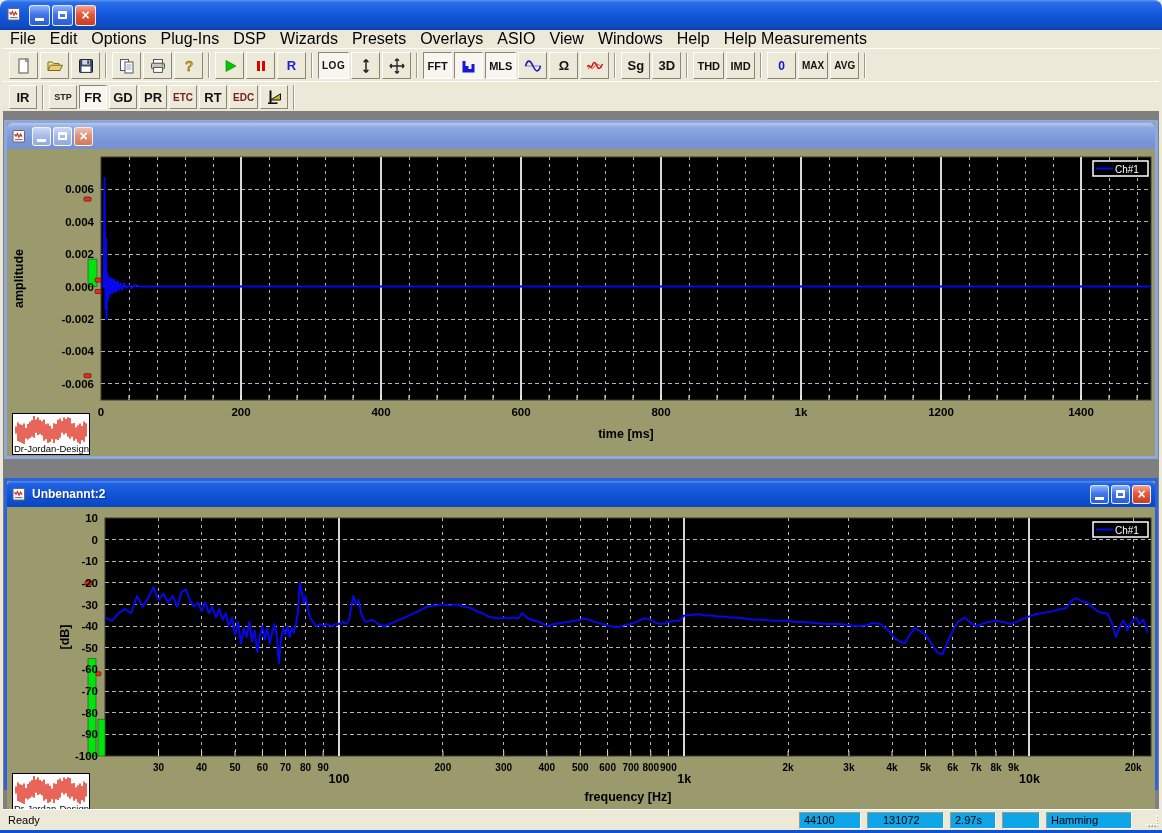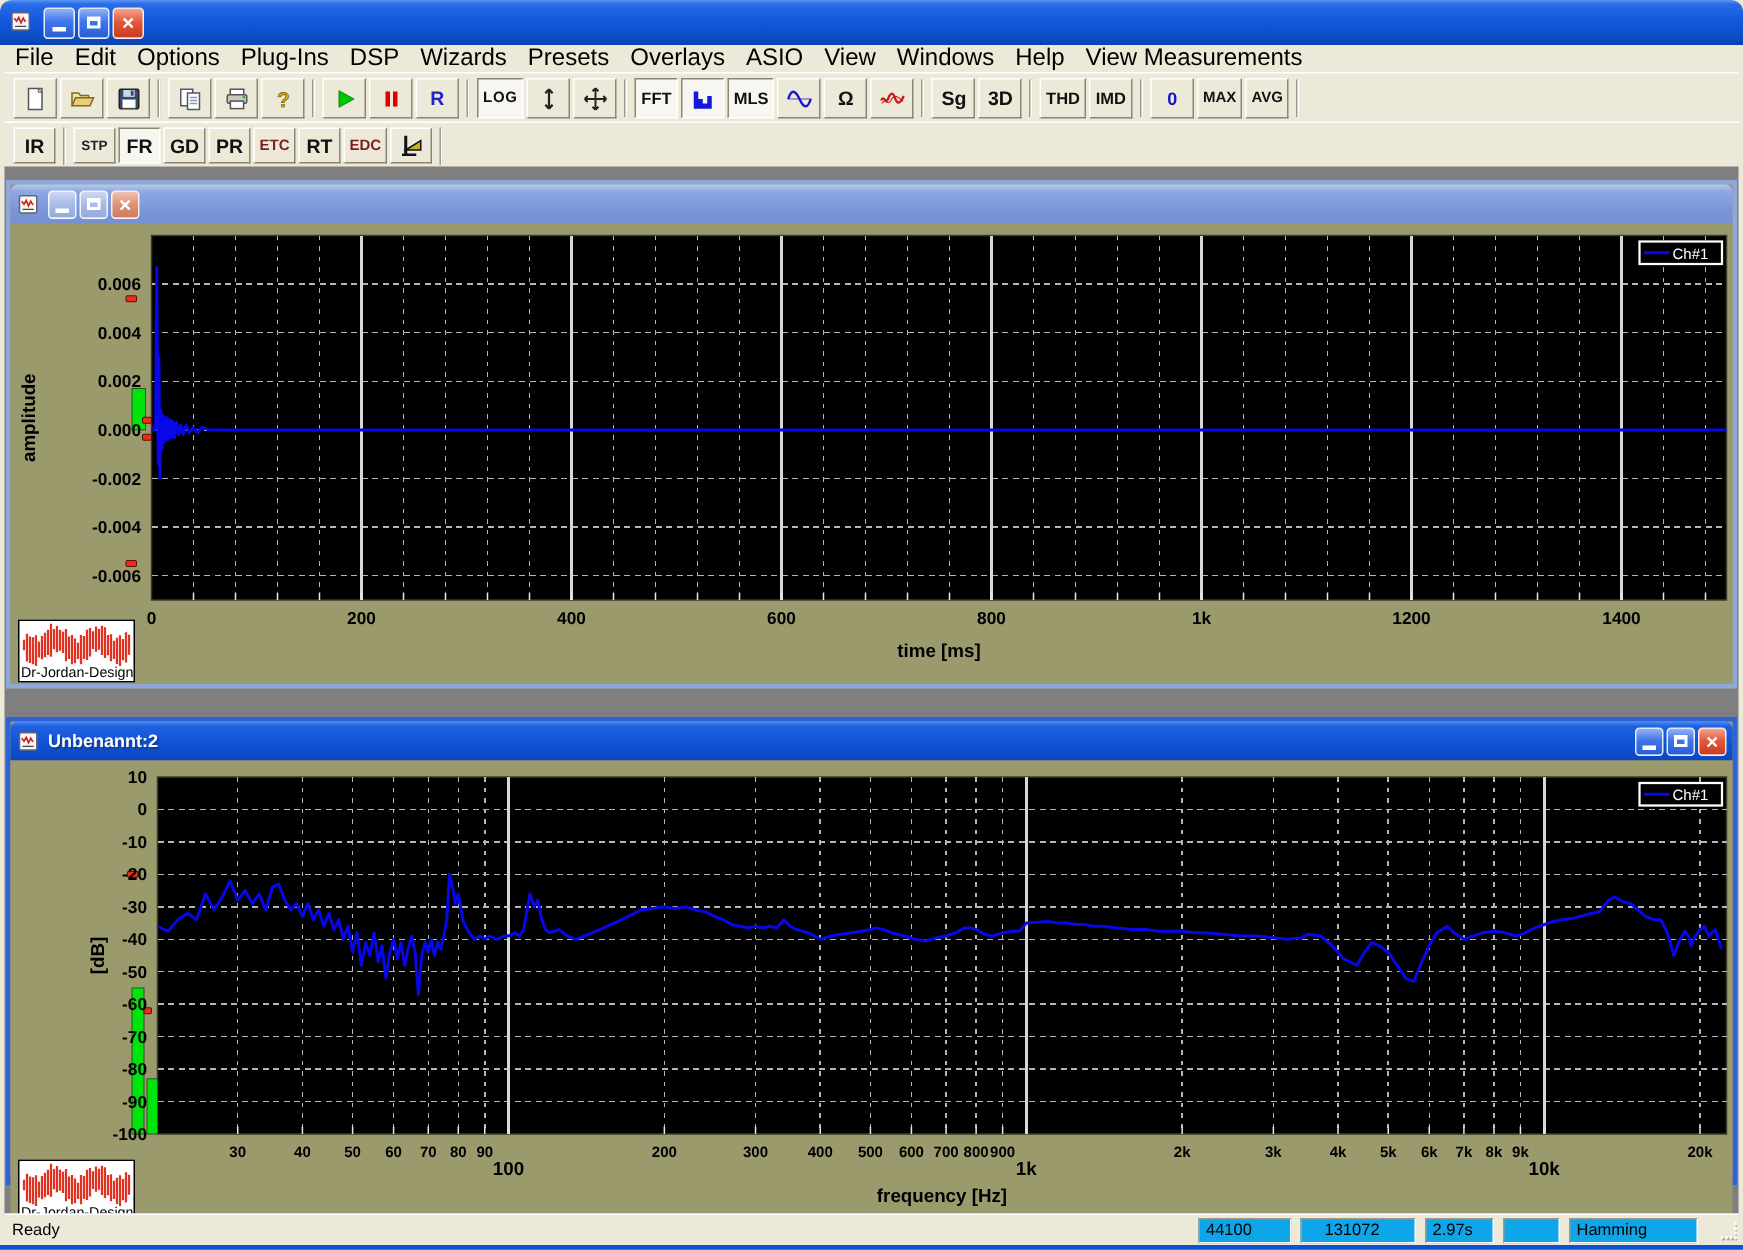--- a/index.html
+++ b/index.html
@@ -97,21 +97,21 @@
       <span class="menu-item">Options</span>
       <span class="menu-item">Plug-Ins</span>
       <span class="menu-item">DSP</span>
       <span class="menu-item">Wizards</span>
       <span class="menu-item">Presets</span>
       <span class="menu-item">Overlays</span>
       <span class="menu-item">ASIO</span>
       <span class="menu-item">View</span>
       <span class="menu-item">Windows</span>
       <span class="menu-item">Help</span>
-      <span class="menu-item">View Measurements</span>
+      <span class="menu-item">Help Measurements</span>
     </div>
   <div class="toolbar" id="toolbar1">
       <div class="tb-btn">
         <svg width="18" height="18" viewBox="0 0 18 18">
           <rect x="4" y="2" width="9" height="14" fill="#fff" stroke="#555"></rect>
           <path d="M10.5 2 L13 4.5 L10.5 4.5 Z" fill="#ddd" stroke="#555" stroke-width=".6"></path>
         </svg>
       </div>
       <div class="tb-btn">
         <svg width="18" height="18" viewBox="0 0 18 18">

